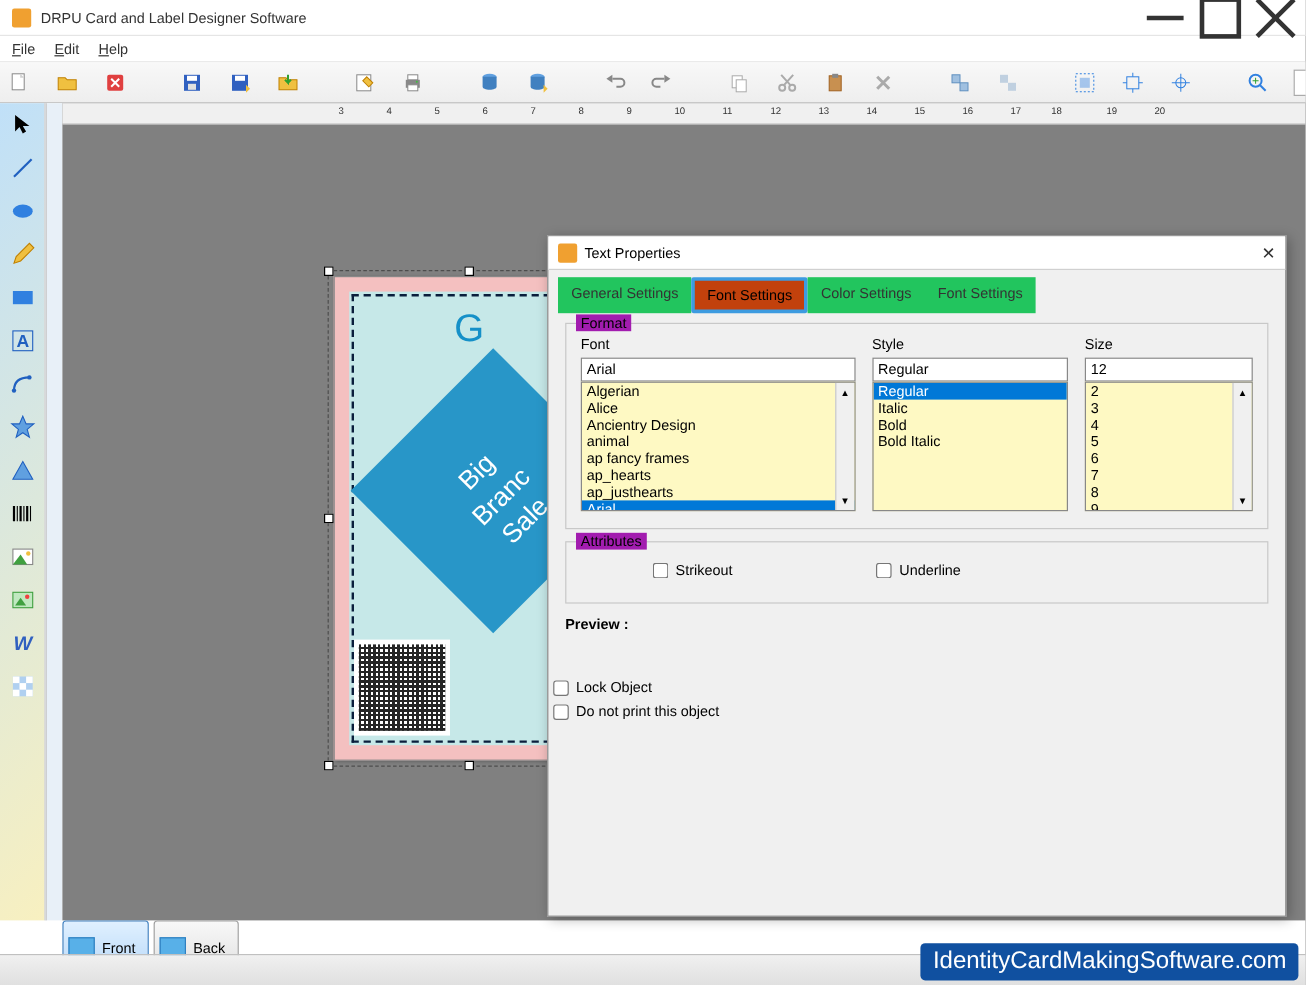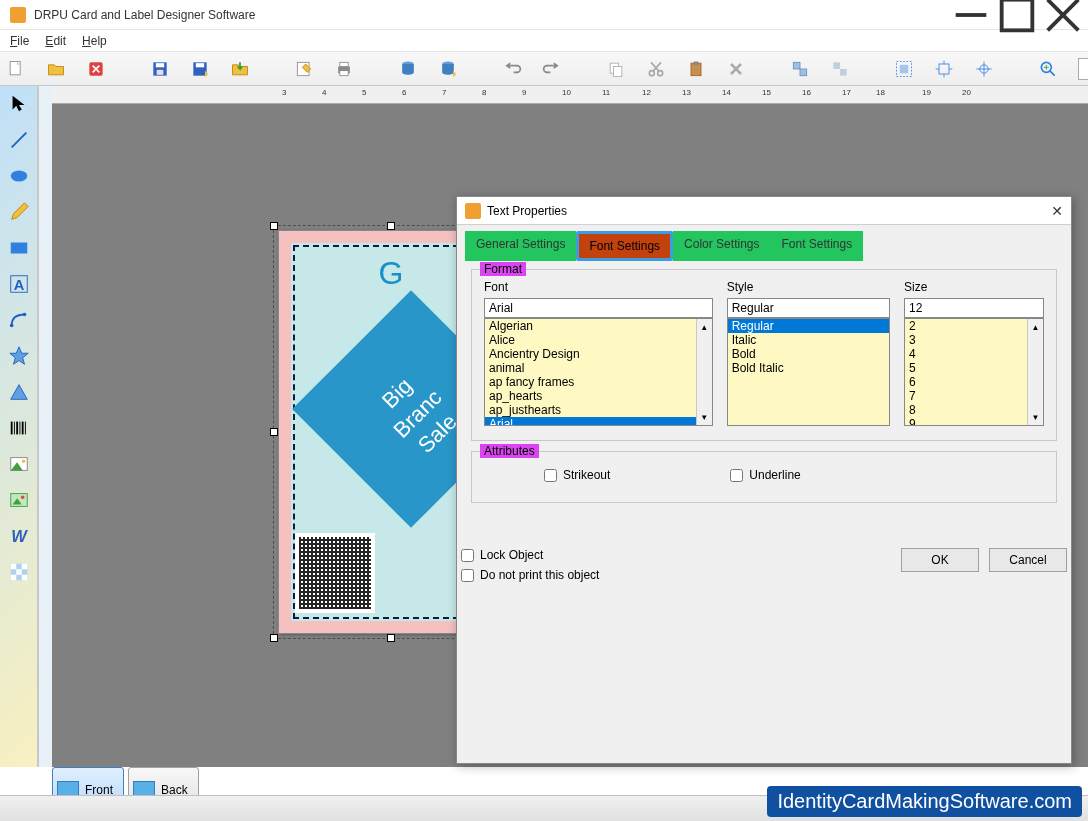--- a/index.html
+++ b/index.html
@@ -64,21 +64,21 @@
 
 .dialog { position: absolute; left: 456px; top: 196px; width: 616px; height: 568px; background: #f0f0f0; border: 1px solid #888; box-shadow: 2px 2px 10px rgba(0,0,0,0.3); }
 .dlg-title { height: 28px; display: flex; align-items: center; padding: 0 8px; background: #fff; border-bottom: 1px solid #d0d0d0; font-size: 12px; }
 .dlg-title .icon { width: 16px; height: 16px; margin-right: 6px; background: #f0a030; border-radius: 2px; }
 .dlg-title .close { margin-left: auto; font-size: 14px; color: #333; }
 .dlg-tabs { display: flex; padding: 6px 8px 0 8px; gap: 0; }
 .dlg-tab { padding: 5px 10px; font-size: 12px; background: #22c55e; border: 1px solid transparent; color: #333; }
 .dlg-tab.active { background: #c2410c; border: 3px solid #3d9be0; border-radius: 2px; color: #000; }
 .dlg-body { padding: 8px 14px; }
 .fieldset { border: 1px solid #c8c8c8; padding: 10px 12px 14px 12px; margin-bottom: 10px; position: relative; }
-.fieldset .legend { position: absolute; top: -8px; left: 8px; background: #d946ef; padding: 0 4px; font-size: 12px; }
+.fieldset .legend { position: absolute; top: -8px; left: 8px; background: #a21caf; padding: 0 4px; font-size: 12px; }
 .format-row { display: flex; gap: 14px; }
 .col { flex: 1; }
 .col.size { flex: 0 0 140px; }
 .col-label { font-size: 12px; margin-bottom: 4px; }
 .text-input { width: 100%; height: 20px; border: 1px solid #888; background: #fff; font-size: 12px; padding: 0 4px; }
 .listbox { width: 100%; height: 108px; border: 1px solid #888; background: #fef9c3; font-size: 12px; overflow: hidden; position: relative; }
 .listbox .item { padding: 0 4px; line-height: 14px; }
 .listbox .item.selected { background: #0078d7; color: #fff; }
 .listbox .scroll { position: absolute; right: 0; top: 0; bottom: 0; width: 16px; background: #f0f0f0; border-left: 1px solid #c8c8c8; }
 .listbox .scroll .arrow { height: 16px; display: flex; align-items: center; justify-content: center; font-size: 8px; }
@@ -586,30 +586,27 @@
         <label class="chk">
             <input type="checkbox" style="">
             <span>Strikeout</span>
           </label>
         <label class="chk">
             <input type="checkbox" style="">
             <span>Underline</span>
           </label>
       </div>
     </div>
+    <div class="preview-label">Preview :</div>
   </div>
   <div class="dlg-bottom">
     <div style="display:flex;flex-direction:column;gap:6px">
       <label class="chk">
           <input type="checkbox" style="">
           <span>Lock Object</span>
         </label>
       <label class="chk">
           <input type="checkbox" style="">
           <span>Do not print this object</span>
         </label>
     </div>
-    <div class="right">
-      <div class="btn">OK</div>
-      <div class="btn">Cancel</div>
-    </div>
   </div>
 </div>
 
 </body></html>

